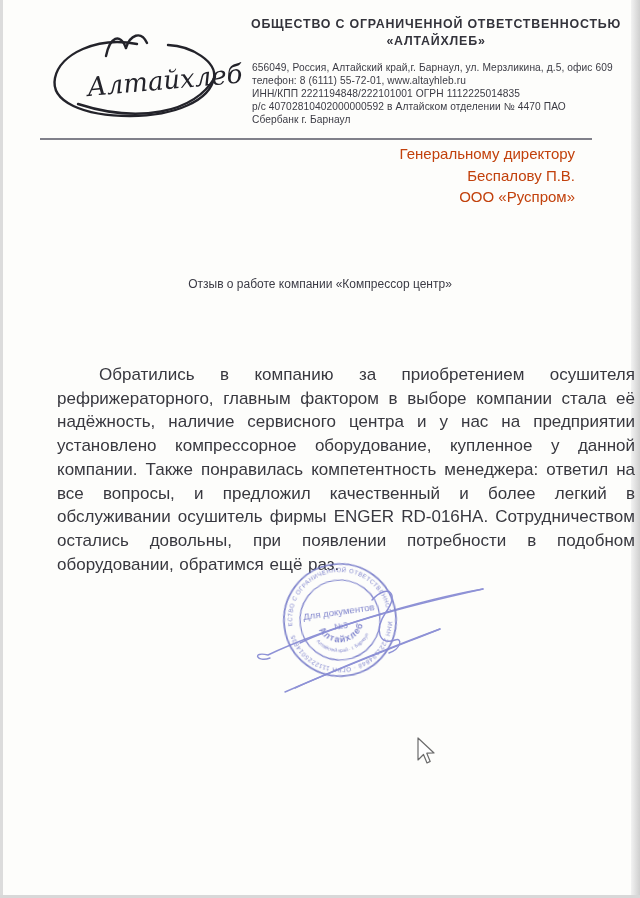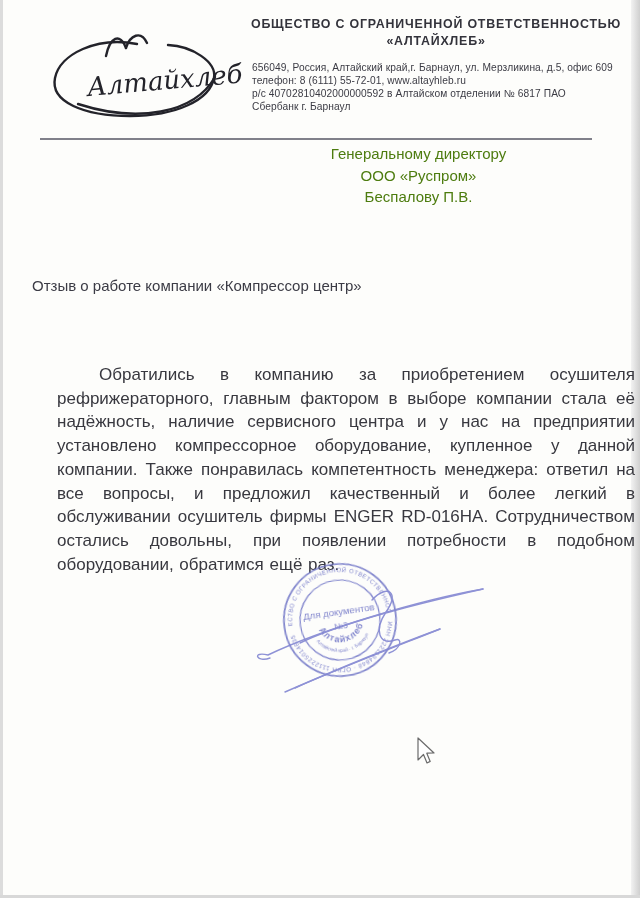--- a/index.html
+++ b/index.html
@@ -18,26 +18,26 @@
     left:246px;top:16px;width:380px;text-align:center;
     font-weight:bold;font-size:12.4px;line-height:16.5px;
     letter-spacing:0.8px;color:#33333b;
   }
   .details-block{
     left:252px;top:62px;width:372px;
     font-size:10.2px;line-height:12.9px;color:#3b3b44;letter-spacing:0.1px;
   }
   .divider{left:40px;top:138px;width:552px;height:2px;background:#6a6a76;opacity:.85;}
   .addressee{
-    left:252px;top:143px;width:333px;text-align:center;
-    font-size:15px;line-height:21.7px;color:#4d7c0f;
+    left:242px;top:143px;width:333px;text-align:right;
+    font-size:15px;line-height:21.7px;color:#c2410c;
   }
   .doc-title{
-    left:32px;top:277px;width:576px;
-    font-size:15px;color:#3b3b45;
+    left:32px;top:277px;width:576px;text-align:center;
+    font-size:12px;color:#3b3b45;
   }
   .doc-body{
     left:39px;top:345px;width:578px;margin:18px;
     font-size:17px;line-height:23.7px;text-align:justify;
     text-indent:42px;color:#38383f;word-spacing:1px;
   }
   
   .stamp-svg{left:270px;top:550px;width:140px;height:140px;transform:rotate(-8deg);opacity:.88;filter:blur(.25px);}
   .signature-svg{left:245px;top:555px;width:250px;height:150px;opacity:.9;}
   .cursor-svg{left:414px;top:736px;width:22px;height:30px;}
@@ -65,30 +65,31 @@
   </svg>
 
   <div class="abs org-block">
     <div>ОБЩЕСТВО  С  ОГРАНИЧЕННОЙ  ОТВЕТСТВЕННОСТЬЮ</div>
     <div>«АЛТАЙХЛЕБ»</div>
   </div>
 
   <div class="abs details-block">
     <div>656049, Россия, Алтайский край,г. Барнаул, ул. Мерзликина, д.5, офис 609</div>
     <div>телефон: 8 (6111) 55-72-01, www.altayhleb.ru</div>
-    <div>р/с  40702810402000000592 в Алтайском отделении № 6817 ПАО</div>
+    <div>ИНН/КПП  2221194848/222101001 ОГРН 1112225014835</div>
+    <div>р/с  40702810402000000592 в Алтайском отделении № 4470 ПАО</div>
     <div>Сбербанк г. Барнаул</div>
   </div>
 
   <div class="abs divider"></div>
 
   <div class="abs addressee">
     <div>Генеральному директору</div>
+    <div>Беспалову П.В.</div>
     <div>ООО «Руспром»</div>
-    <div>Беспалову П.В.</div>
   </div>
 
   <div class="abs doc-title">Отзыв о работе компании «Компрессор центр»</div>
 
   <p class="abs doc-body">Обратились в компанию за приобретением осушителя рефрижераторного, главным фактором в выборе компании стала её надёжность, наличие сервисного центра и у нас на предприятии установлено компрессорное оборудование, купленное у данной компании. Также понравилась компетентность менеджера: ответил на все вопросы, и предложил качественный и более легкий в обслуживании осушитель фирмы ENGER RD-016HA. Сотрудничеством остались довольны, при появлении потребности в подобном оборудовании, обратимся ещё раз.</p>
 
   <svg class="abs stamp-svg" viewBox="0 0 140 140">
     <defs>
       <path id="arcTop" d="M 22,70 A 48,48 0 0 1 118,70"></path>
       <path id="arcBottomCW" d="M 118,70 A 48,48 0 0 1 22,70"></path>

